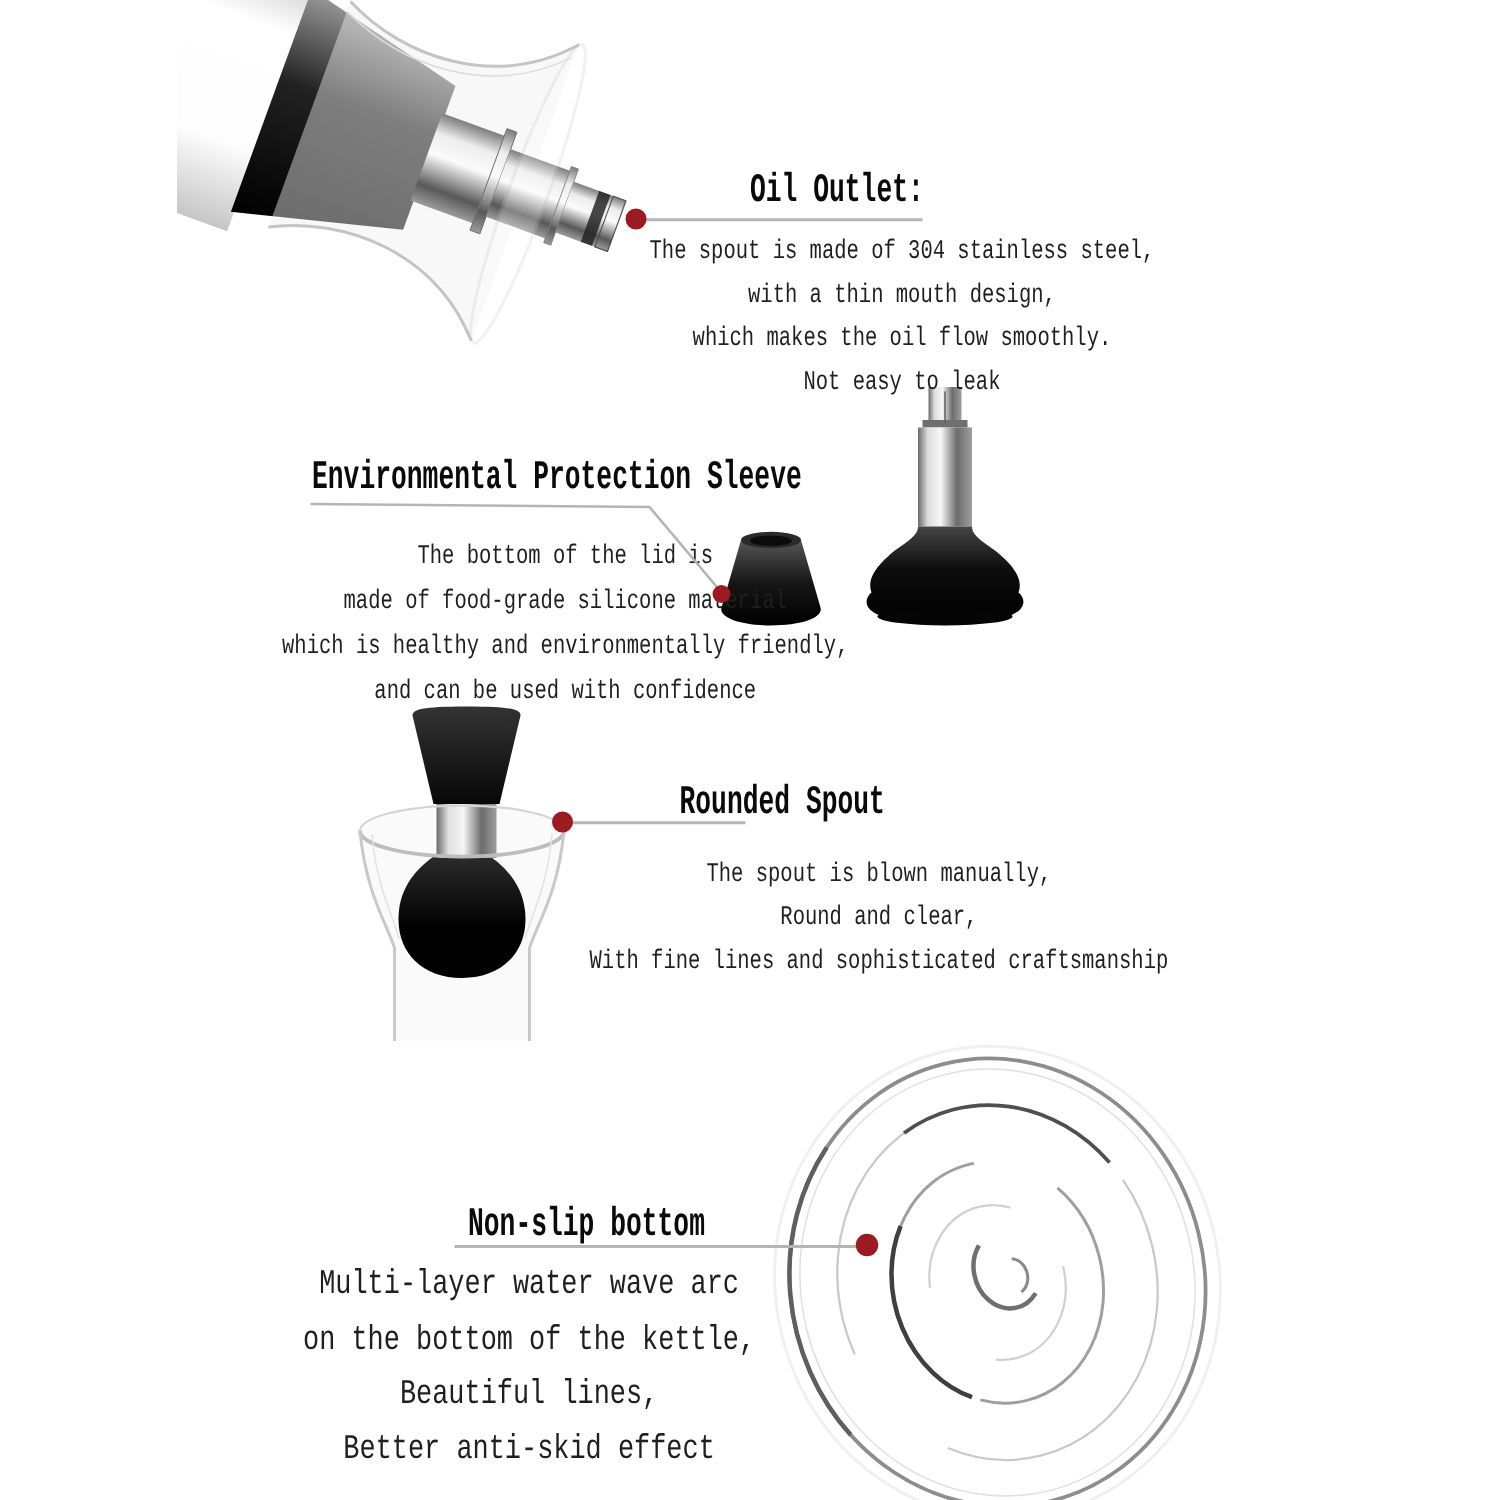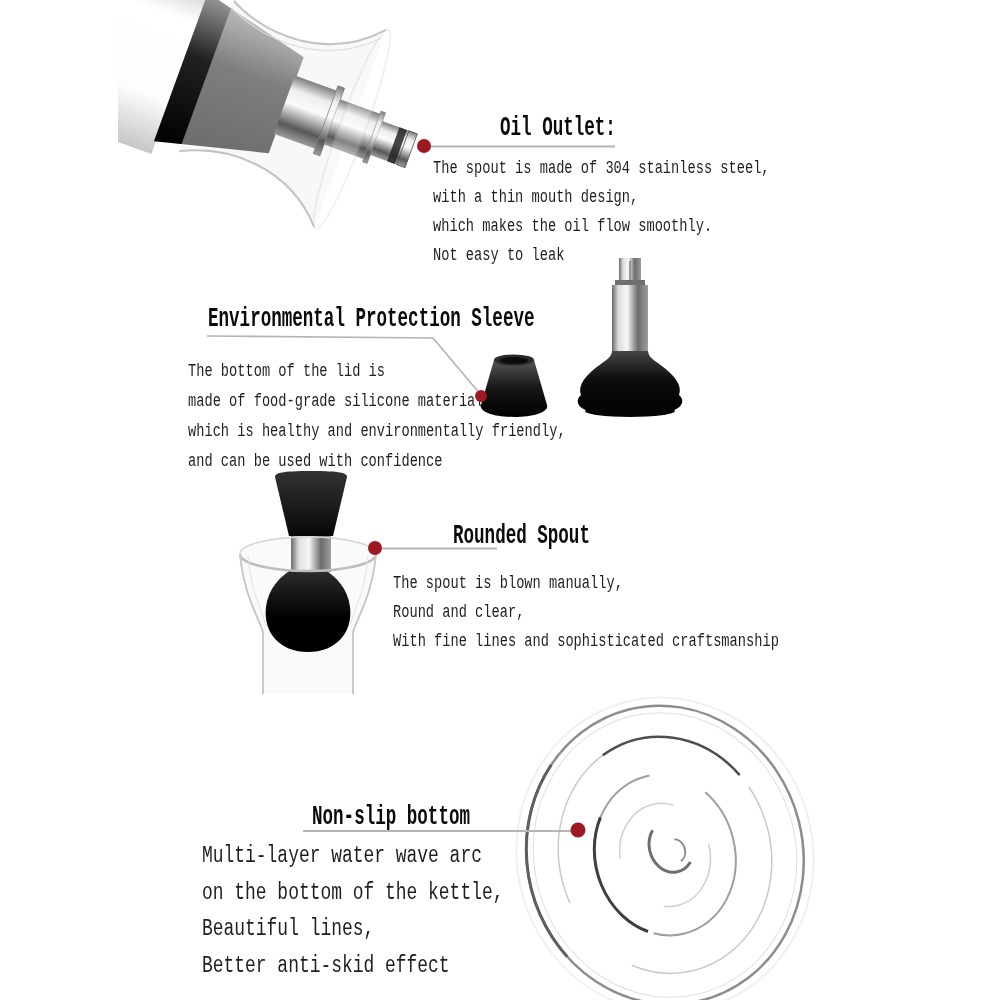--- a/index.html
+++ b/index.html
@@ -1,17 +1,17 @@
 <!DOCTYPE html>
 <html style="--background: #ffffff; --text: #1f1f1f; --heading_text: #0a0a0a; --callout_line: #b5b5b5; --callout_dot: #9c1b22;"><head>
 <meta charset="utf-8">
 <style>
   html,body{margin:0;padding:0;background:#ffffff;}
   .canvas{position:relative;width:1000px;height:1000px;margin:0 auto;background:var(--background,#fff);
-          overflow:hidden;font-family:"Liberation Mono","DejaVu Sans Mono",monospace;}
+          overflow:hidden;font-family:"Liberation Mono","DejaVu Sans Mono",monospace;text-align:center;}
   .ph{position:absolute;z-index:1;}
   .overlay{position:absolute;left:0;top:0;z-index:6;pointer-events:none;}
   .heading{position:absolute;z-index:5;font-weight:bold;color:#0a0a0a;font-size:27px;line-height:32px;
            white-space:nowrap;transform:scaleX(.65);transform-origin:0 0;letter-spacing:0;}
   .body{position:absolute;z-index:5;color:var(--text,#1f1f1f);font-size:18px;line-height:29px;
         white-space:nowrap;transform:scaleX(.76);transform-origin:0 0;}
   .body.lg{font-size:23px;line-height:36.5px;transform:scaleX(.78);}
   .h-oil{left:500px;top:112px;}
   .b-oil{left:433px;top:154px;}
   .h-sleeve{left:208px;top:303px;}

